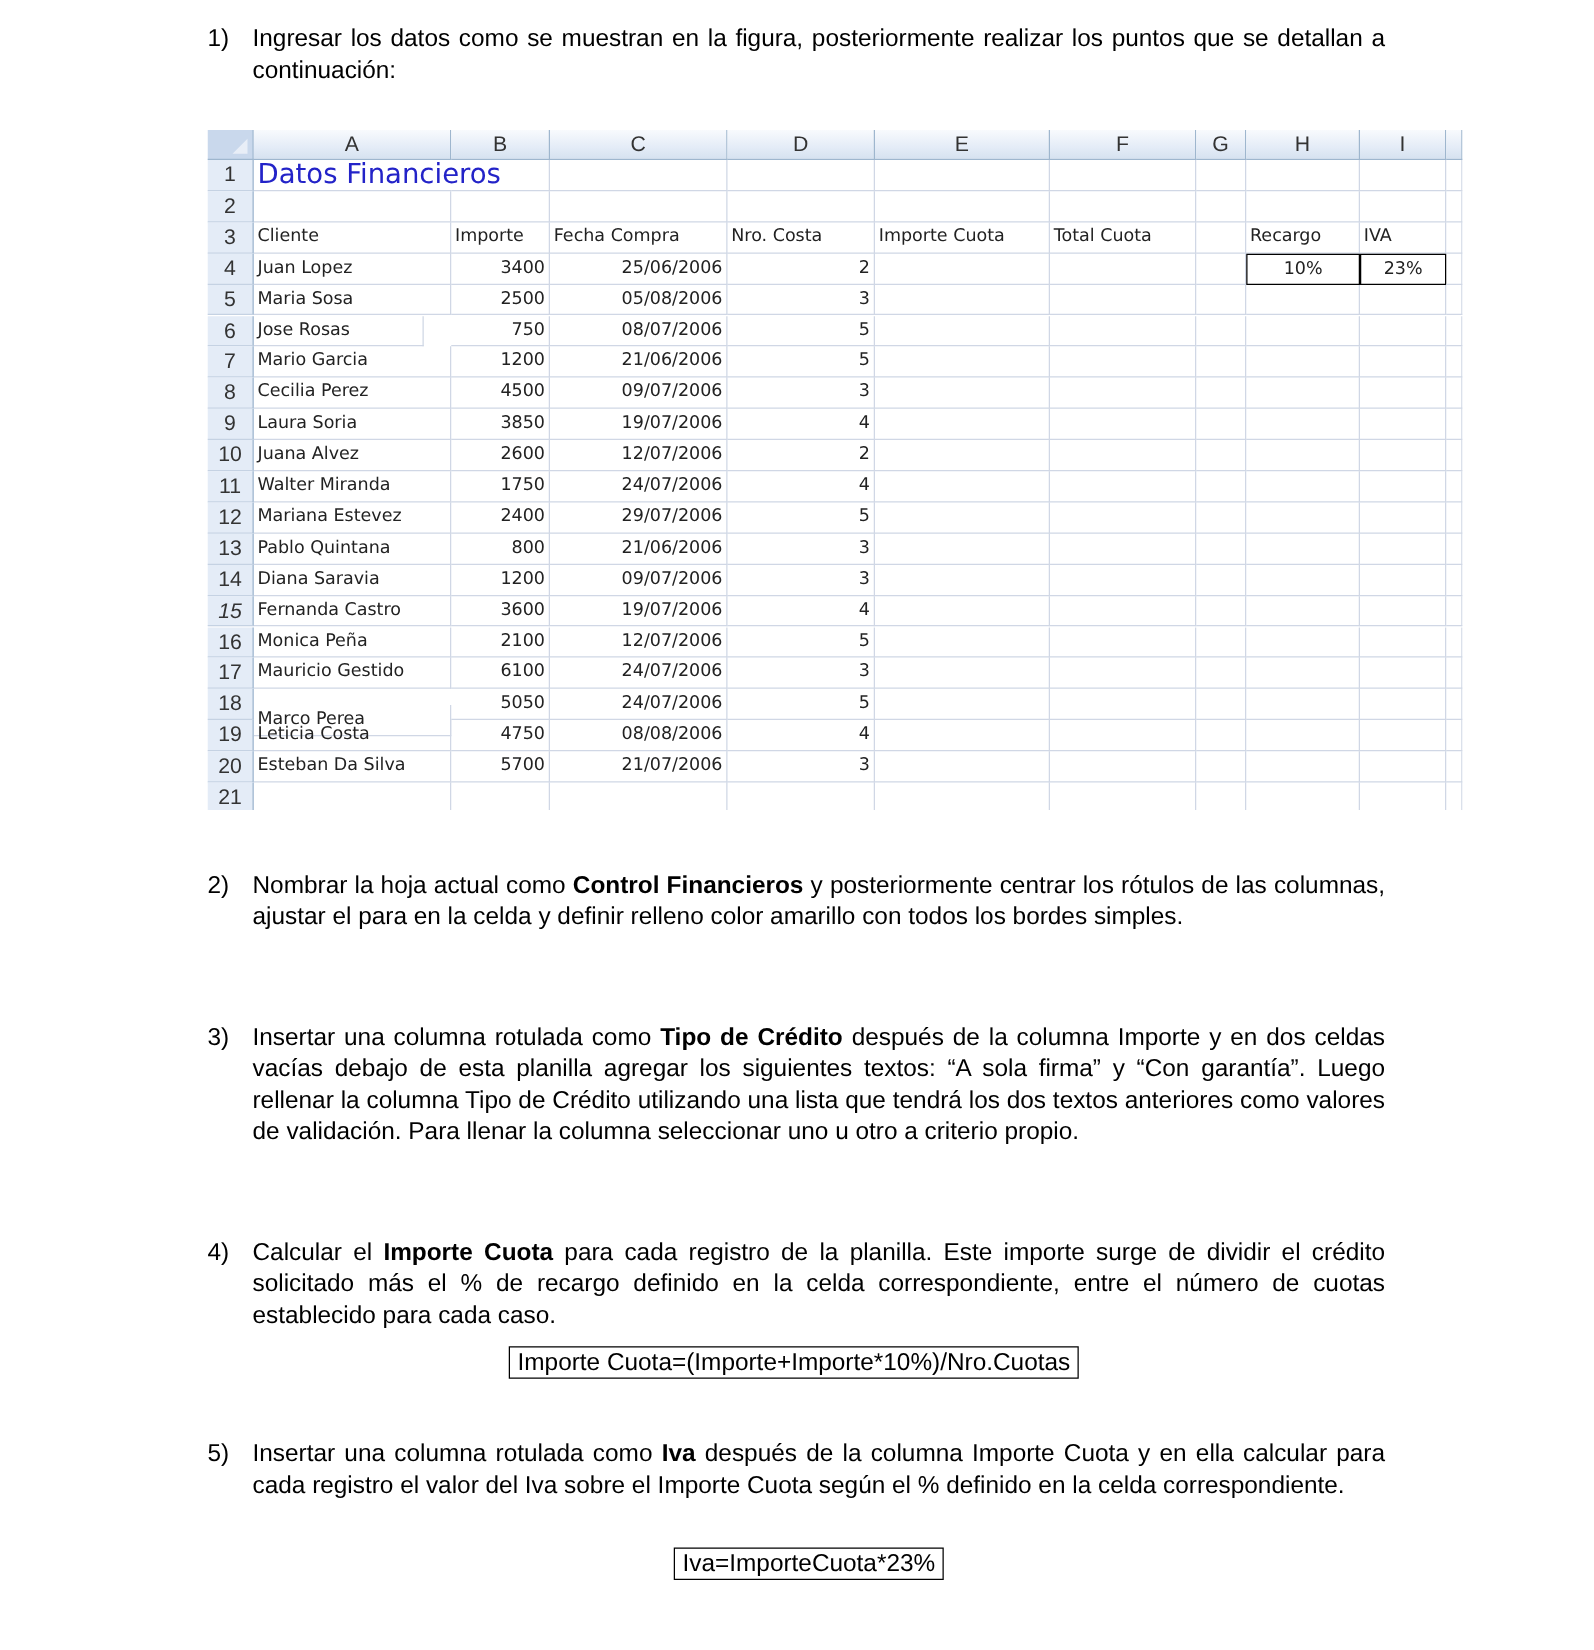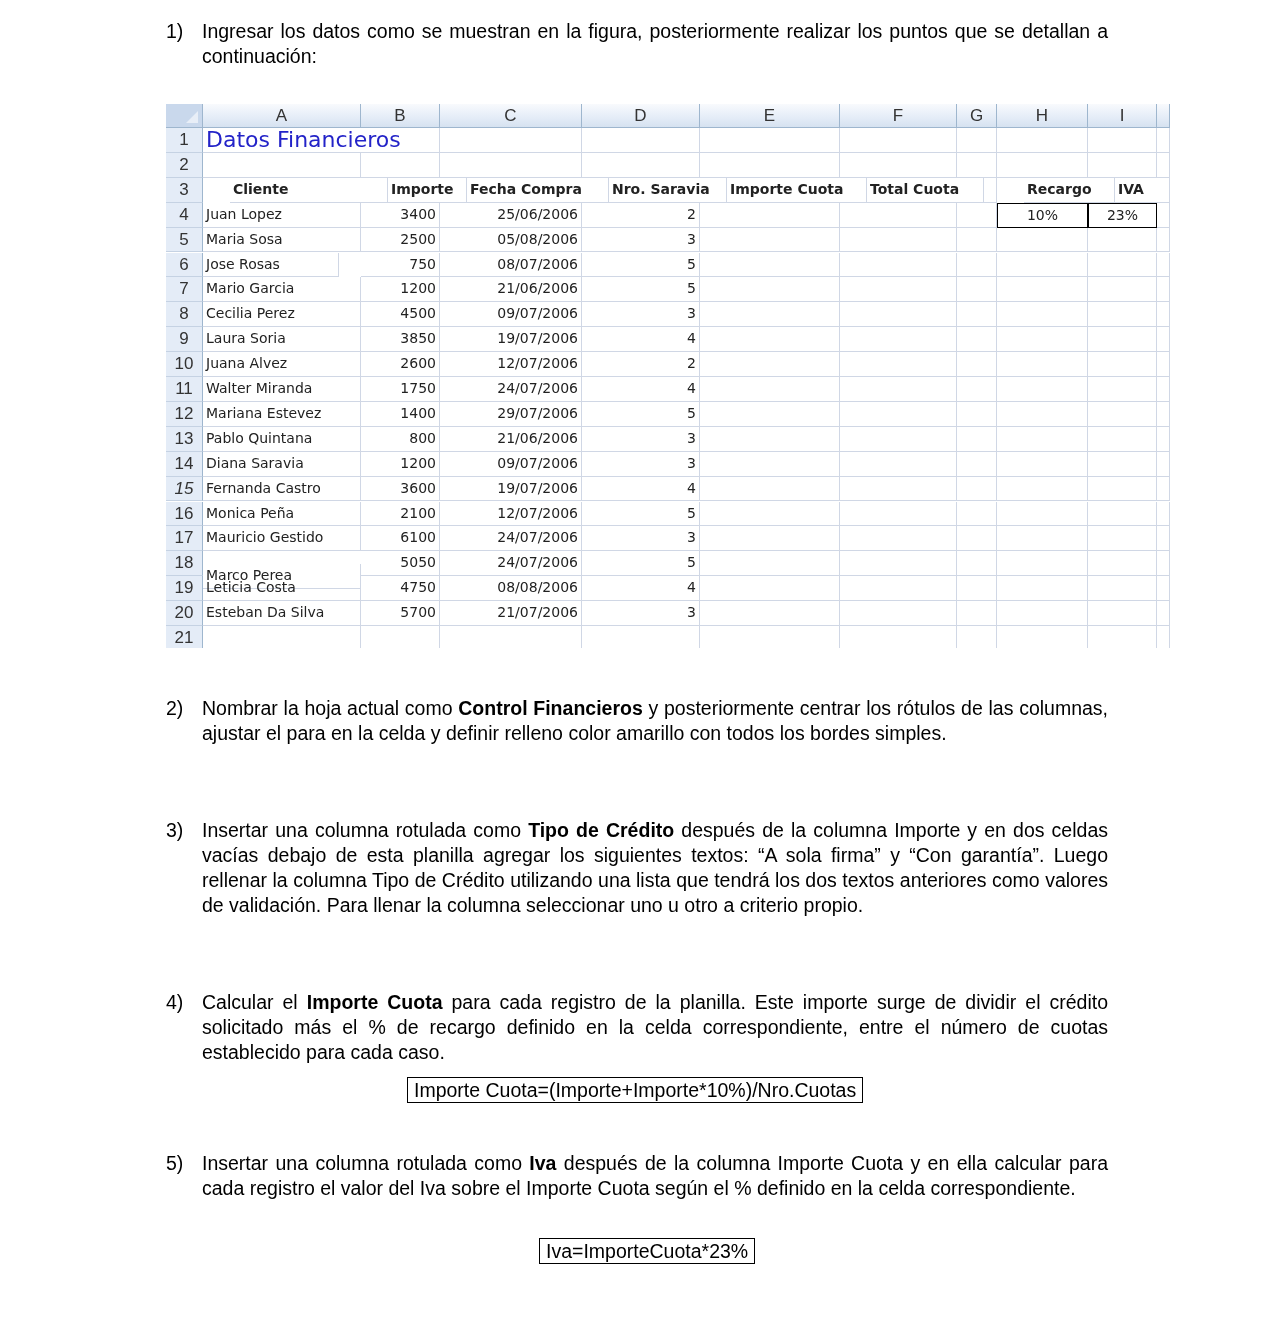--- a/index.html
+++ b/index.html
@@ -25,21 +25,21 @@
               border-right: 1px solid #9eb6ce; border-bottom: 1px solid #9eb6ce; }
     .corner .tri { position: absolute; right: 4px; bottom: 4px; width: 0; height: 0;
                    border-left: 12px solid transparent; border-bottom: 12px solid #e8eef7; }
     .rowhead { position: absolute; left: 0; width: 36px; border-right: 1px solid #9eb6ce; border-bottom: 1px solid #c5d2e3;
                background: #e4ecf7; text-align: center; font-family: "Liberation Sans", sans-serif;
                font-size: 17px; color: #333; }
     .cell { position: absolute; border-right: 1px solid #d0d7e5; border-bottom: 1px solid #d0d7e5;
             font-size: 14px; color: #222; white-space: nowrap; overflow: visible; box-sizing: border-box;
             padding: 0 3px; }
     .cell.r { text-align: right; }
-    .cell.b { font-weight: bold; margin-left: 27px; }
+    .cell.b { font-weight: normal; }
     .cell.title { color: #2323c8; font-size: 22px; font-family: "DejaVu Sans", sans-serif; }
     .cell.boxed { border: 1px solid #000; text-align: center; }
   </style>
 </head>
 <body>
 
 <div class="item" style="top:19px;">
   <span class="num">1)</span>
   <div class="txt"><span>Ingresar los datos como se muestran en la figura, posteriormente realizar los puntos que se detallan a continuación:</span></div>
 </div>
@@ -77,21 +77,21 @@
     <div class="cell" style="left: 534px; top: 48.9px; width: 140px; height: 24.9px; line-height: 23.9px;"></div>
     <div class="cell" style="left: 674px; top: 48.9px; width: 117px; height: 24.9px; line-height: 23.9px;"></div>
     <div class="cell" style="left: 791px; top: 48.9px; width: 40px; height: 24.9px; line-height: 23.9px;"></div>
     <div class="cell" style="left: 831px; top: 48.9px; width: 91px; height: 24.9px; line-height: 23.9px;"></div>
     <div class="cell" style="left: 922px; top: 48.9px; width: 69px; height: 24.9px; line-height: 23.9px;"></div>
     <div class="cell" style="left: 991px; top: 48.9px; width: 13px; height: 24.9px; line-height: 23.9px;"></div>
     <div class="rowhead" style="top: 73.8px; height: 23.9px; line-height: 23.9px;">3</div>
     <div class="cell b" style="left: 37px; top: 73.8px; width: 158px; height: 24.9px; line-height: 23.9px;">Cliente</div>
     <div class="cell b" style="left: 195px; top: 73.8px; width: 79px; height: 24.9px; line-height: 23.9px;">Importe</div>
     <div class="cell b" style="left: 274px; top: 73.8px; width: 142px; height: 24.9px; line-height: 23.9px;">Fecha Compra</div>
-    <div class="cell b" style="left: 416px; top: 73.8px; width: 118px; height: 24.9px; line-height: 23.9px;">Nro. Saravia</div>
+    <div class="cell b" style="left: 416px; top: 73.8px; width: 118px; height: 24.9px; line-height: 23.9px;">Nro. Costa</div>
     <div class="cell b" style="left: 534px; top: 73.8px; width: 140px; height: 24.9px; line-height: 23.9px;">Importe Cuota</div>
     <div class="cell b" style="left: 674px; top: 73.8px; width: 117px; height: 24.9px; line-height: 23.9px;">Total Cuota</div>
     <div class="cell" style="left: 791px; top: 73.8px; width: 40px; height: 24.9px; line-height: 23.9px;"></div>
     <div class="cell b" style="left: 831px; top: 73.8px; width: 91px; height: 24.9px; line-height: 23.9px;">Recargo</div>
     <div class="cell b" style="left: 922px; top: 73.8px; width: 69px; height: 24.9px; line-height: 23.9px;">IVA</div>
     <div class="cell" style="left: 991px; top: 73.8px; width: 13px; height: 24.9px; line-height: 23.9px;"></div>
     <div class="rowhead" style="top: 98.7px; height: 23.9px; line-height: 23.9px;">4</div>
     <div class="cell" style="left: 37px; top: 98.7px; width: 158px; height: 24.9px; line-height: 23.9px;">Juan Lopez</div>
     <div class="cell r" style="left: 195px; top: 98.7px; width: 79px; height: 24.9px; line-height: 23.9px;">3400</div>
     <div class="cell r" style="left: 274px; top: 98.7px; width: 142px; height: 24.9px; line-height: 23.9px;">25/06/2006</div>
@@ -174,21 +174,21 @@
     <div class="cell r" style="left: 274px; top: 273px; width: 142px; height: 24.9px; line-height: 23.9px;">24/07/2006</div>
     <div class="cell r" style="left: 416px; top: 273px; width: 118px; height: 24.9px; line-height: 23.9px;">4</div>
     <div class="cell" style="left: 534px; top: 273px; width: 140px; height: 24.9px; line-height: 23.9px;"></div>
     <div class="cell" style="left: 674px; top: 273px; width: 117px; height: 24.9px; line-height: 23.9px;"></div>
     <div class="cell" style="left: 791px; top: 273px; width: 40px; height: 24.9px; line-height: 23.9px;"></div>
     <div class="cell" style="left: 831px; top: 273px; width: 91px; height: 24.9px; line-height: 23.9px;"></div>
     <div class="cell" style="left: 922px; top: 273px; width: 69px; height: 24.9px; line-height: 23.9px;"></div>
     <div class="cell" style="left: 991px; top: 273px; width: 13px; height: 24.9px; line-height: 23.9px;"></div>
     <div class="rowhead" style="top: 297.9px; height: 23.9px; line-height: 23.9px;">12</div>
     <div class="cell" style="left: 37px; top: 297.9px; width: 158px; height: 24.9px; line-height: 23.9px;">Mariana Estevez</div>
-    <div class="cell r" style="left: 195px; top: 297.9px; width: 79px; height: 24.9px; line-height: 23.9px;">1400</div>
+    <div class="cell r" style="left: 195px; top: 297.9px; width: 79px; height: 24.9px; line-height: 23.9px;">2400</div>
     <div class="cell r" style="left: 274px; top: 297.9px; width: 142px; height: 24.9px; line-height: 23.9px;">29/07/2006</div>
     <div class="cell r" style="left: 416px; top: 297.9px; width: 118px; height: 24.9px; line-height: 23.9px;">5</div>
     <div class="cell" style="left: 534px; top: 297.9px; width: 140px; height: 24.9px; line-height: 23.9px;"></div>
     <div class="cell" style="left: 674px; top: 297.9px; width: 117px; height: 24.9px; line-height: 23.9px;"></div>
     <div class="cell" style="left: 791px; top: 297.9px; width: 40px; height: 24.9px; line-height: 23.9px;"></div>
     <div class="cell" style="left: 831px; top: 297.9px; width: 91px; height: 24.9px; line-height: 23.9px;"></div>
     <div class="cell" style="left: 922px; top: 297.9px; width: 69px; height: 24.9px; line-height: 23.9px;"></div>
     <div class="cell" style="left: 991px; top: 297.9px; width: 13px; height: 24.9px; line-height: 23.9px;"></div>
     <div class="rowhead" style="top: 322.8px; height: 23.9px; line-height: 23.9px;">13</div>
     <div class="cell" style="left: 37px; top: 322.8px; width: 158px; height: 24.9px; line-height: 23.9px;">Pablo Quintana</div>

